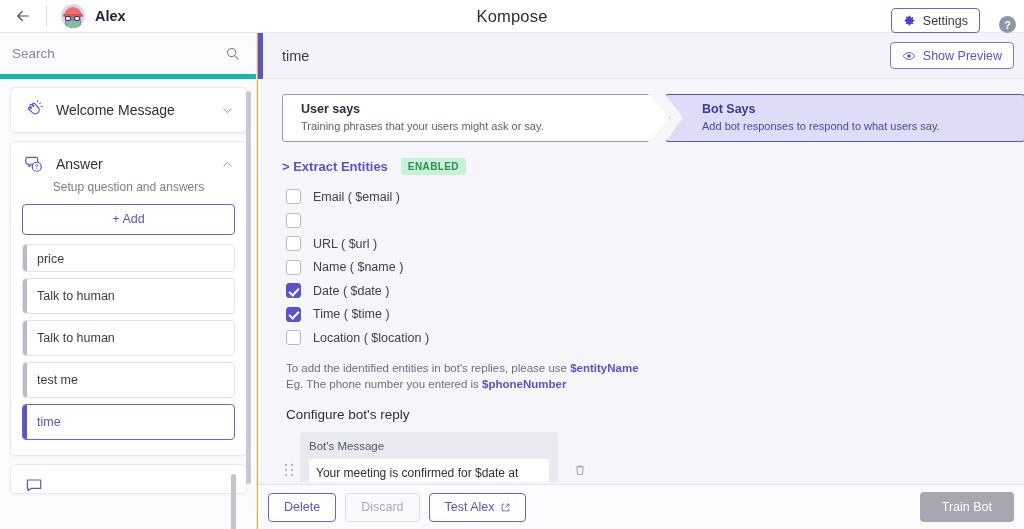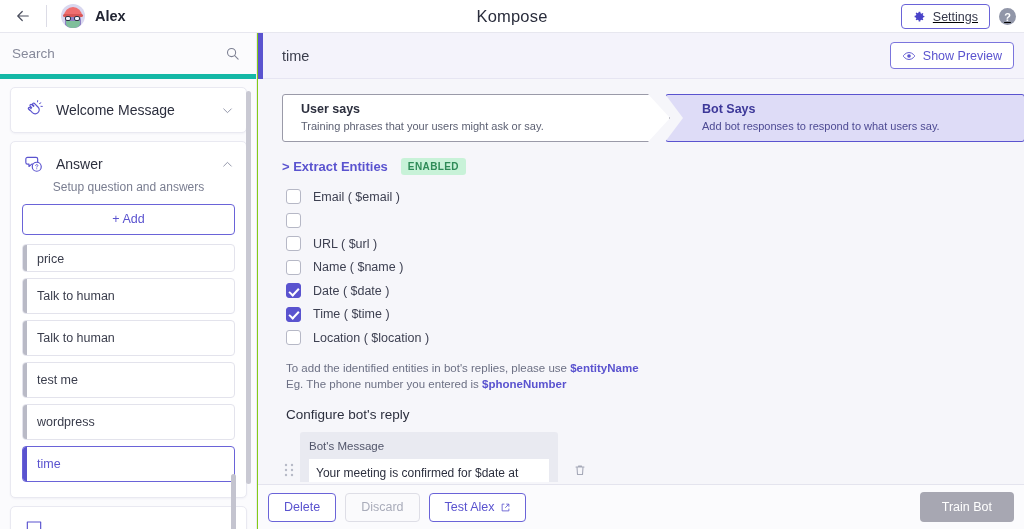--- a/index.html
+++ b/index.html
@@ -5,21 +5,21 @@
   * { box-sizing: border-box; margin: 0; padding: 0; }
   html, body {
     width: 1024px; height: 529px;
     font-family: "Liberation Sans", sans-serif;
     background: #ffffff;
     overflow: hidden;
   }
   .app {
     position: relative;
     width: 1024px; height: 529px;
-    background: #84cc16;
+    background: #eab308;
   }
 
   
   .topbar {
     position: absolute; left: 0; top: 0;
     width: 1024px; height: 33px;
     background: #ffffff;
     border-bottom: 1px solid #e7e7ef;
     display: flex; align-items: center;
   }
@@ -61,21 +61,21 @@
   .user-name {
     margin-left: 10px; font-size: 14.5px; font-weight: bold; color: #222533;
   }
   .app-title {
     position: absolute; left: 0; right: 0; top: 0;
     line-height: 33px; text-align: center;
     font-size: 16.5px; color: #2a2d3c; letter-spacing: .2px;
   }
   .topbar-right {
     position: absolute; right: 8px; top: 0; height: 33px;
-    display: flex; align-items: center; gap: 9px; text-decoration: underline;
+    display: flex; align-items: flex-end; gap: 19px;
   }
   .settings-btn {
     display: flex; align-items: center; gap: 7px;
     height: 25px; padding: 0 11px;
     border: 1px solid #6a63d8; border-radius: 4px;
     background: #fff; cursor: pointer;
     font-size: 12.5px; color: #35384a;
   }
   .gear { width: 13px; height: 13px; flex: none; }
   .help-icon {
@@ -391,23 +391,20 @@
             <span>price</span>
           </div>
           <div class="qa-item">
             <span>Talk to human</span>
           </div>
           <div class="qa-item">
             <span>Talk to human</span>
           </div>
           <div class="qa-item">
             <span>test me</span>
-          </div>
-          <div class="qa-item">
-            <span>wordpress</span>
           </div>
           <div class="qa-item active">
             <span>time</span>
           </div>
           <div class="inner-scroll"></div>
         </div>
       </div>
 
       <div class="card card-partial">
         <svg class="ico" viewBox="0 0 24 24" width="20" height="20">

